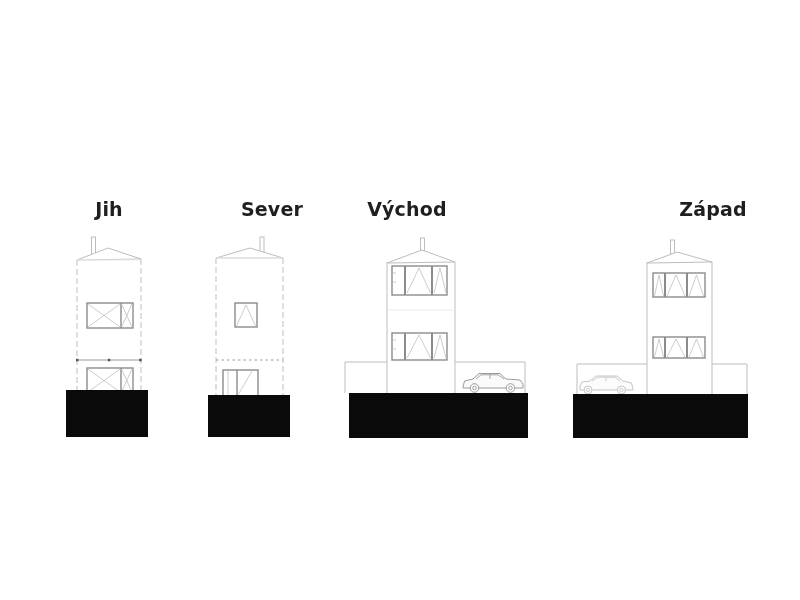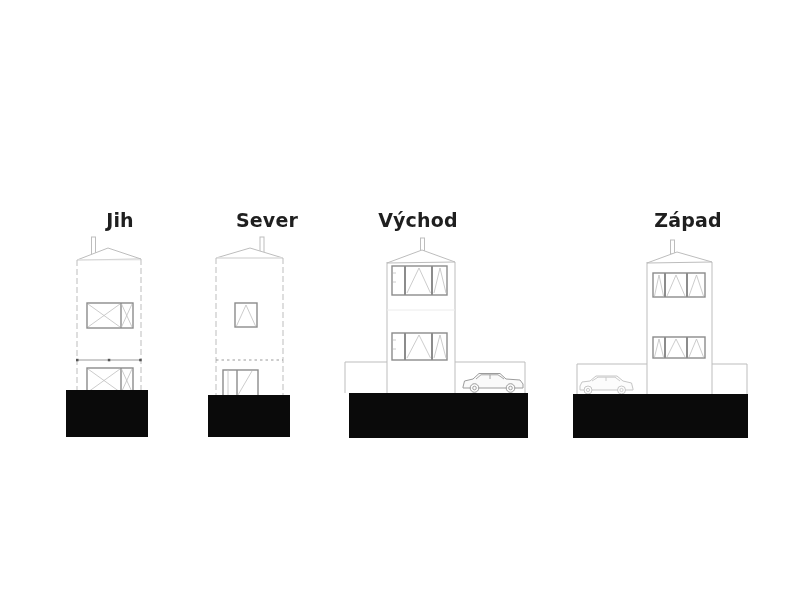--- a/index.html
+++ b/index.html
@@ -8,21 +8,21 @@
     width: 800px;
     height: 600px;
     background: var(--bg, #ffffff);
     overflow: hidden;
     font-family: "DejaVu Sans", "Liberation Sans", sans-serif;
   }
   .elev-label {
     position: absolute;
     top: 194px;
     transform: translateX(-50%);
-    margin: 15px;
+    margin: 4px;
     font-size: 19px;
     font-weight: bold;
     letter-spacing: 0.2px;
     color: var(--label, #1f1f1f);
     white-space: nowrap;
   }
   .elev-svg { position: absolute; top: 230px; }
   #svg-south { left: 55px; }
   #svg-north { left: 195px; }
   #svg-east  { left: 335px; }
@@ -42,23 +42,23 @@
   svg .carft  { stroke: var(--car-faint, #c6c6c6); fill: #fcfcfc; stroke-width: 1; }
   svg .carft2 { stroke: var(--car-faint, #c6c6c6); fill: none; stroke-width: 0.9; }
   svg .tick   { fill: #555555; stroke: none; }
 </style>
 </head>
 <body>
 
 <div class="canvas">
 
   <h2 class="elev-label" style="left:105px">Jih</h2>
-  <h2 class="elev-label" style="left:252px">Sever</h2>
+  <h2 class="elev-label" style="left:268px">Sever</h2>
   <h2 class="elev-label" style="left:403px">Východ</h2>
-  <h2 class="elev-label" style="left:673px">Západ</h2>
+  <h2 class="elev-label" style="left:709px">Západ</h2>
 
   <svg id="svg-south" class="elev-svg" width="110" height="215" viewBox="0 0 110 215">
     <g>
       <rect x="36.5" y="7" width="4" height="20" class="wall" fill="#ffffff"></rect>
       <polygon points="22,30 53,18 86,29" class="roof"></polygon>
       <path d="M22,30 H86" class="faint"></path>
       <path d="M22,30 V160" class="walldash"></path>
       <path d="M86,29 V160" class="walldash"></path>
       <g>
         <rect x="32" y="73" width="46" height="25" class="frame"></rect>

